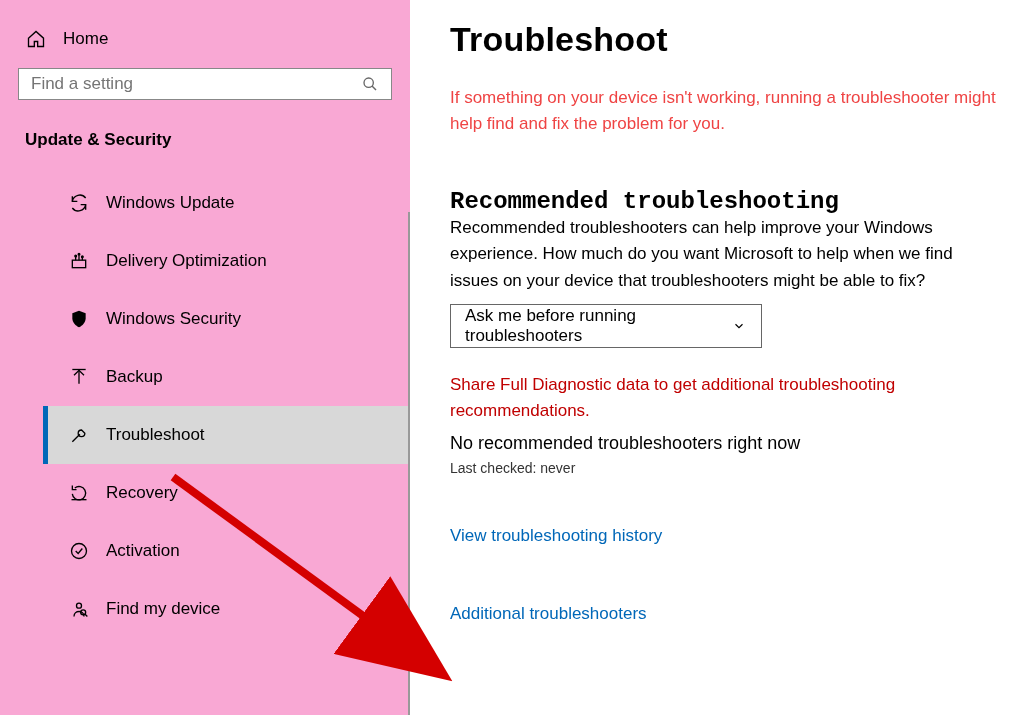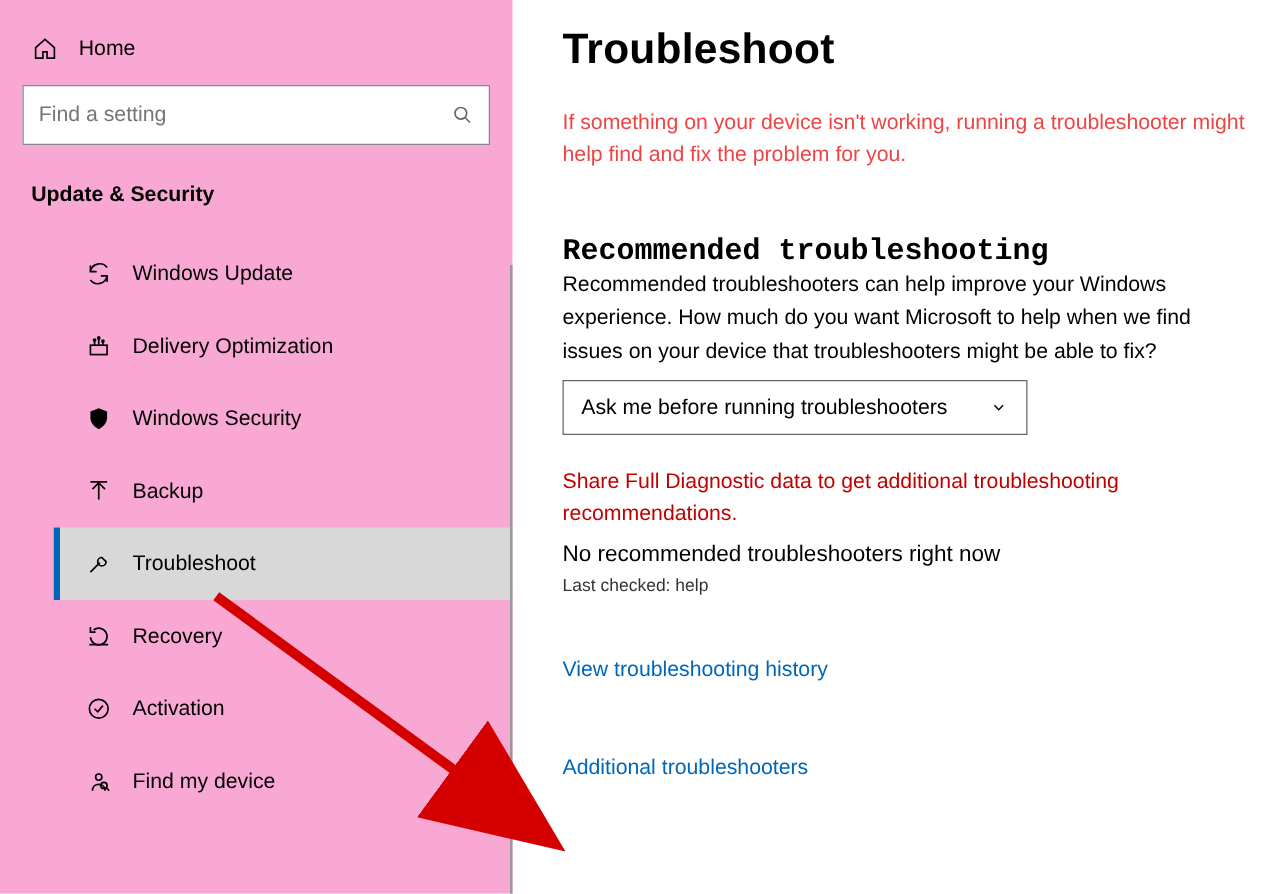--- a/index.html
+++ b/index.html
@@ -37,21 +37,21 @@
     .home-row .label {
       font-size: 17px;
       color: #000;
     }
     .search-box {
       margin: 0 18px 20px 18px;
       border: 1px solid #888;
       background: #fff;
       display: flex;
       align-items: center;
-      height: 48px;
+      height: 32px;
       padding: 0 12px;
     }
     .search-box input {
       flex: 1;
       border: none;
       outline: none;
       font-size: 17px;
       color: #666;
       background: transparent;
     }
@@ -133,21 +133,21 @@
       font-family: Liberation Mono, monospace;
     }
     .paragraph {
       font-size: 17px;
       line-height: 1.55;
       margin-bottom: 10px;
     }
     .dropdown {
       border: 1px solid #666;
       height: 44px;
-      width: 372px;
+      width: 312px;
       display: flex;
       align-items: center;
       padding: 0 14px;
       margin-top: 8px;
       margin-bottom: 24px;
       cursor: pointer;
     }
     .dropdown .dd-label {
       flex: 1;
       font-size: 17px;
@@ -319,21 +319,21 @@
     <span class="dd-label">Ask me before running troubleshooters</span>
     <span class="chev">
       <svg width="14" height="14" viewBox="0 0 24 24" fill="none" stroke="#000" stroke-width="2">
         <polyline points="6,9 12,15 18,9"></polyline>
       </svg>
     </span>
   </div>
 
   <p class="warning">Share Full Diagnostic data to get additional troubleshooting recommendations.</p>
   <p class="status-line">No recommended troubleshooters right now</p>
-  <p class="last-check">Last checked: help</p>
+  <p class="last-check">Last checked: never</p>
 
   <a class="link">View troubleshooting history</a>
   <a class="link">Additional troubleshooters</a>
 </div>
 
 <svg class="arrow-overlay" style="left:165px; top:465px;" width="310" height="230">
   <defs>
     <marker id="arrowhead" markerWidth="14" markerHeight="12" refX="11" refY="6" orient="auto">
       <polygon points="0,0 14,6 0,12" fill="#d40000"></polygon>
     </marker>

